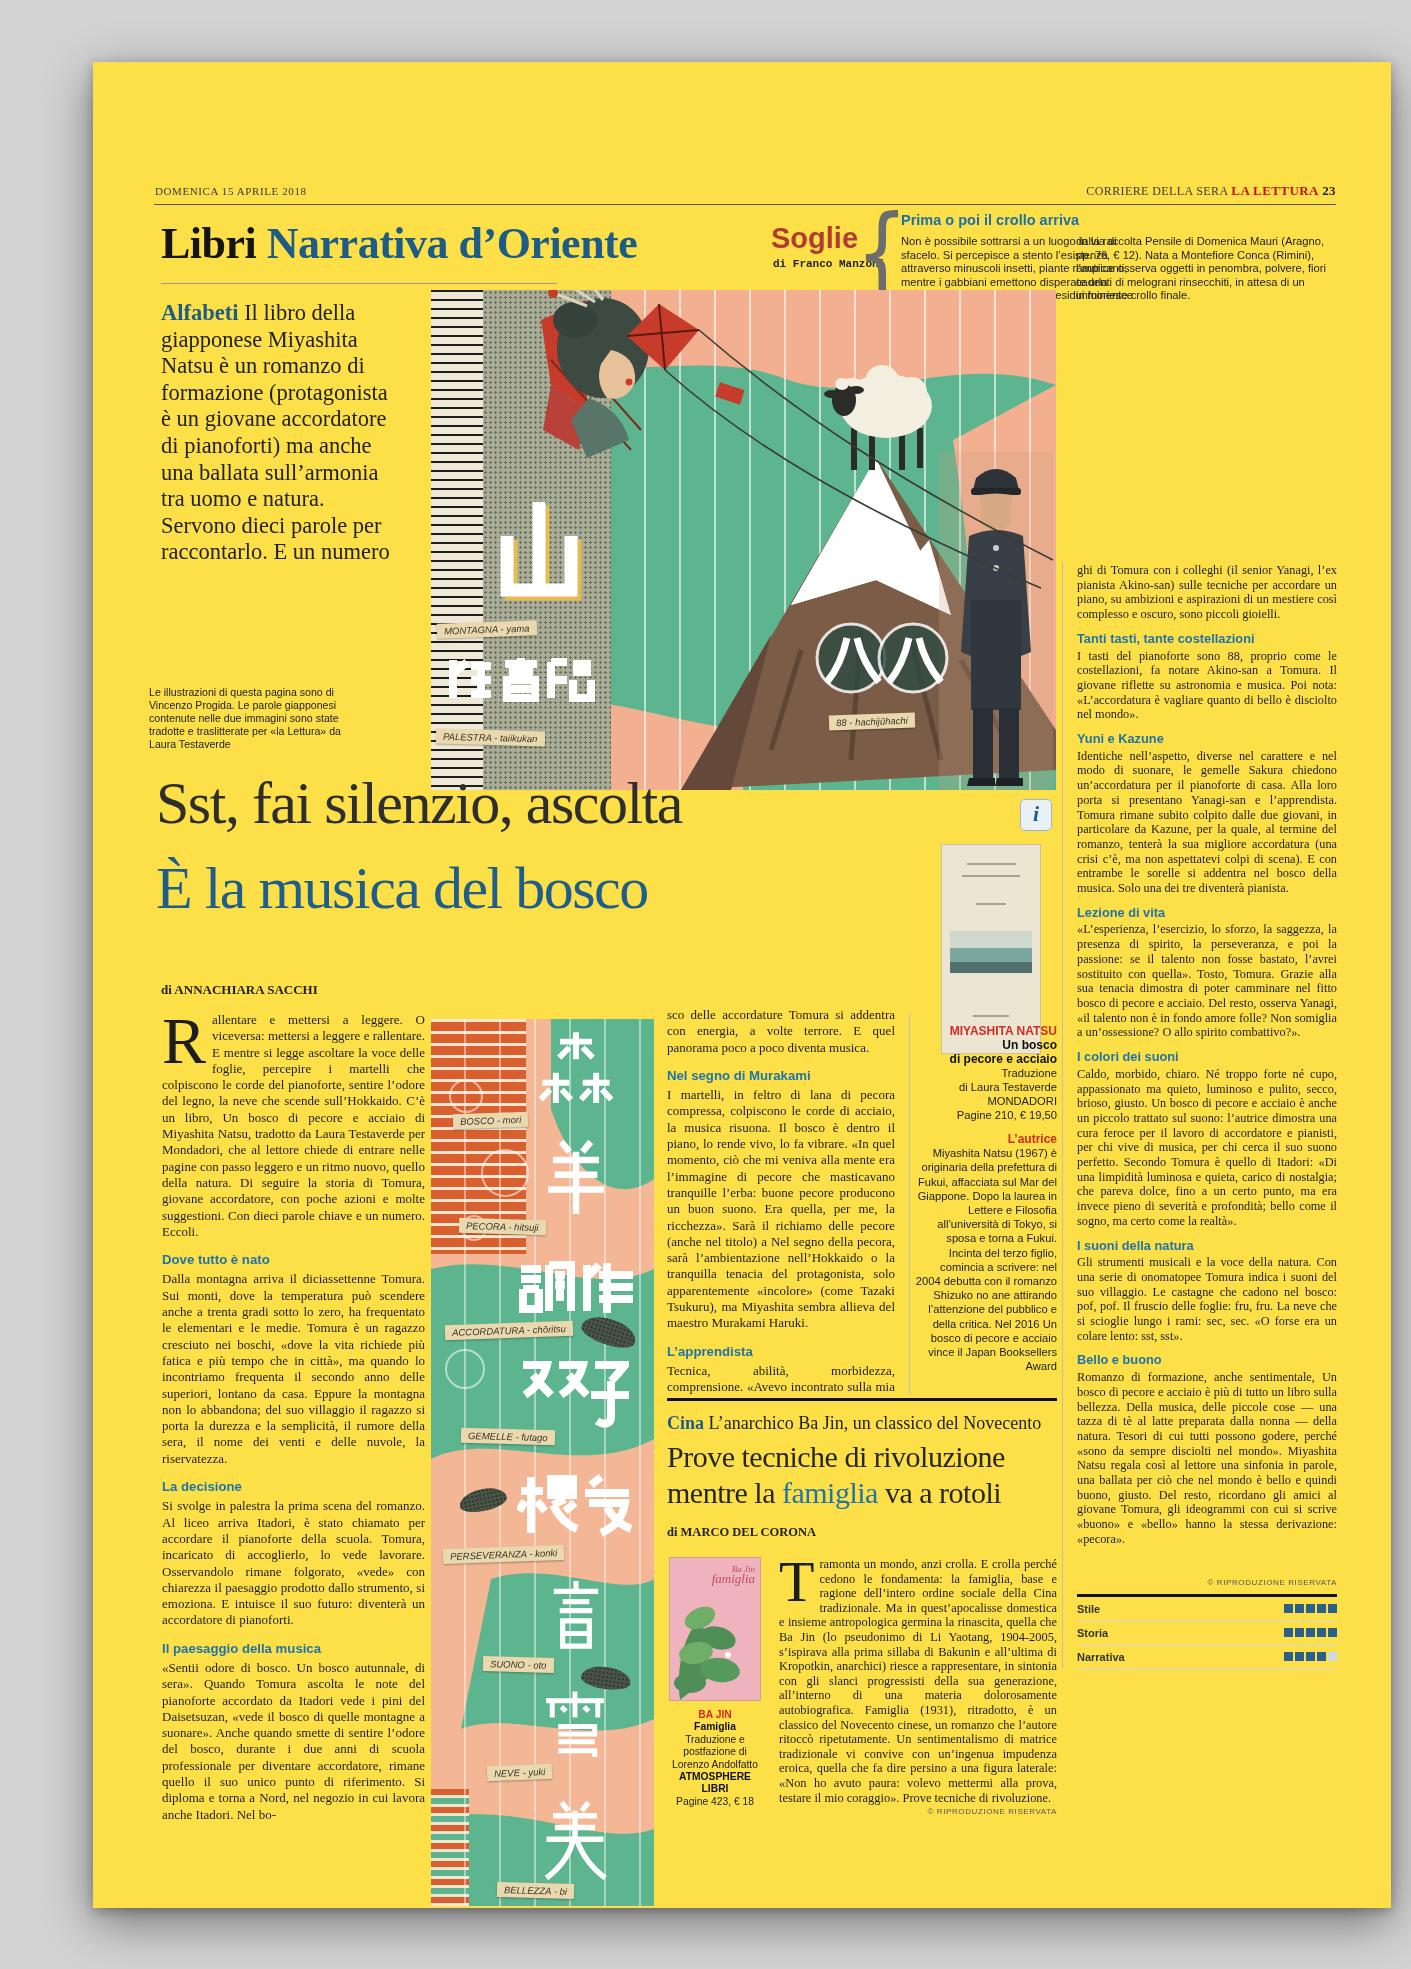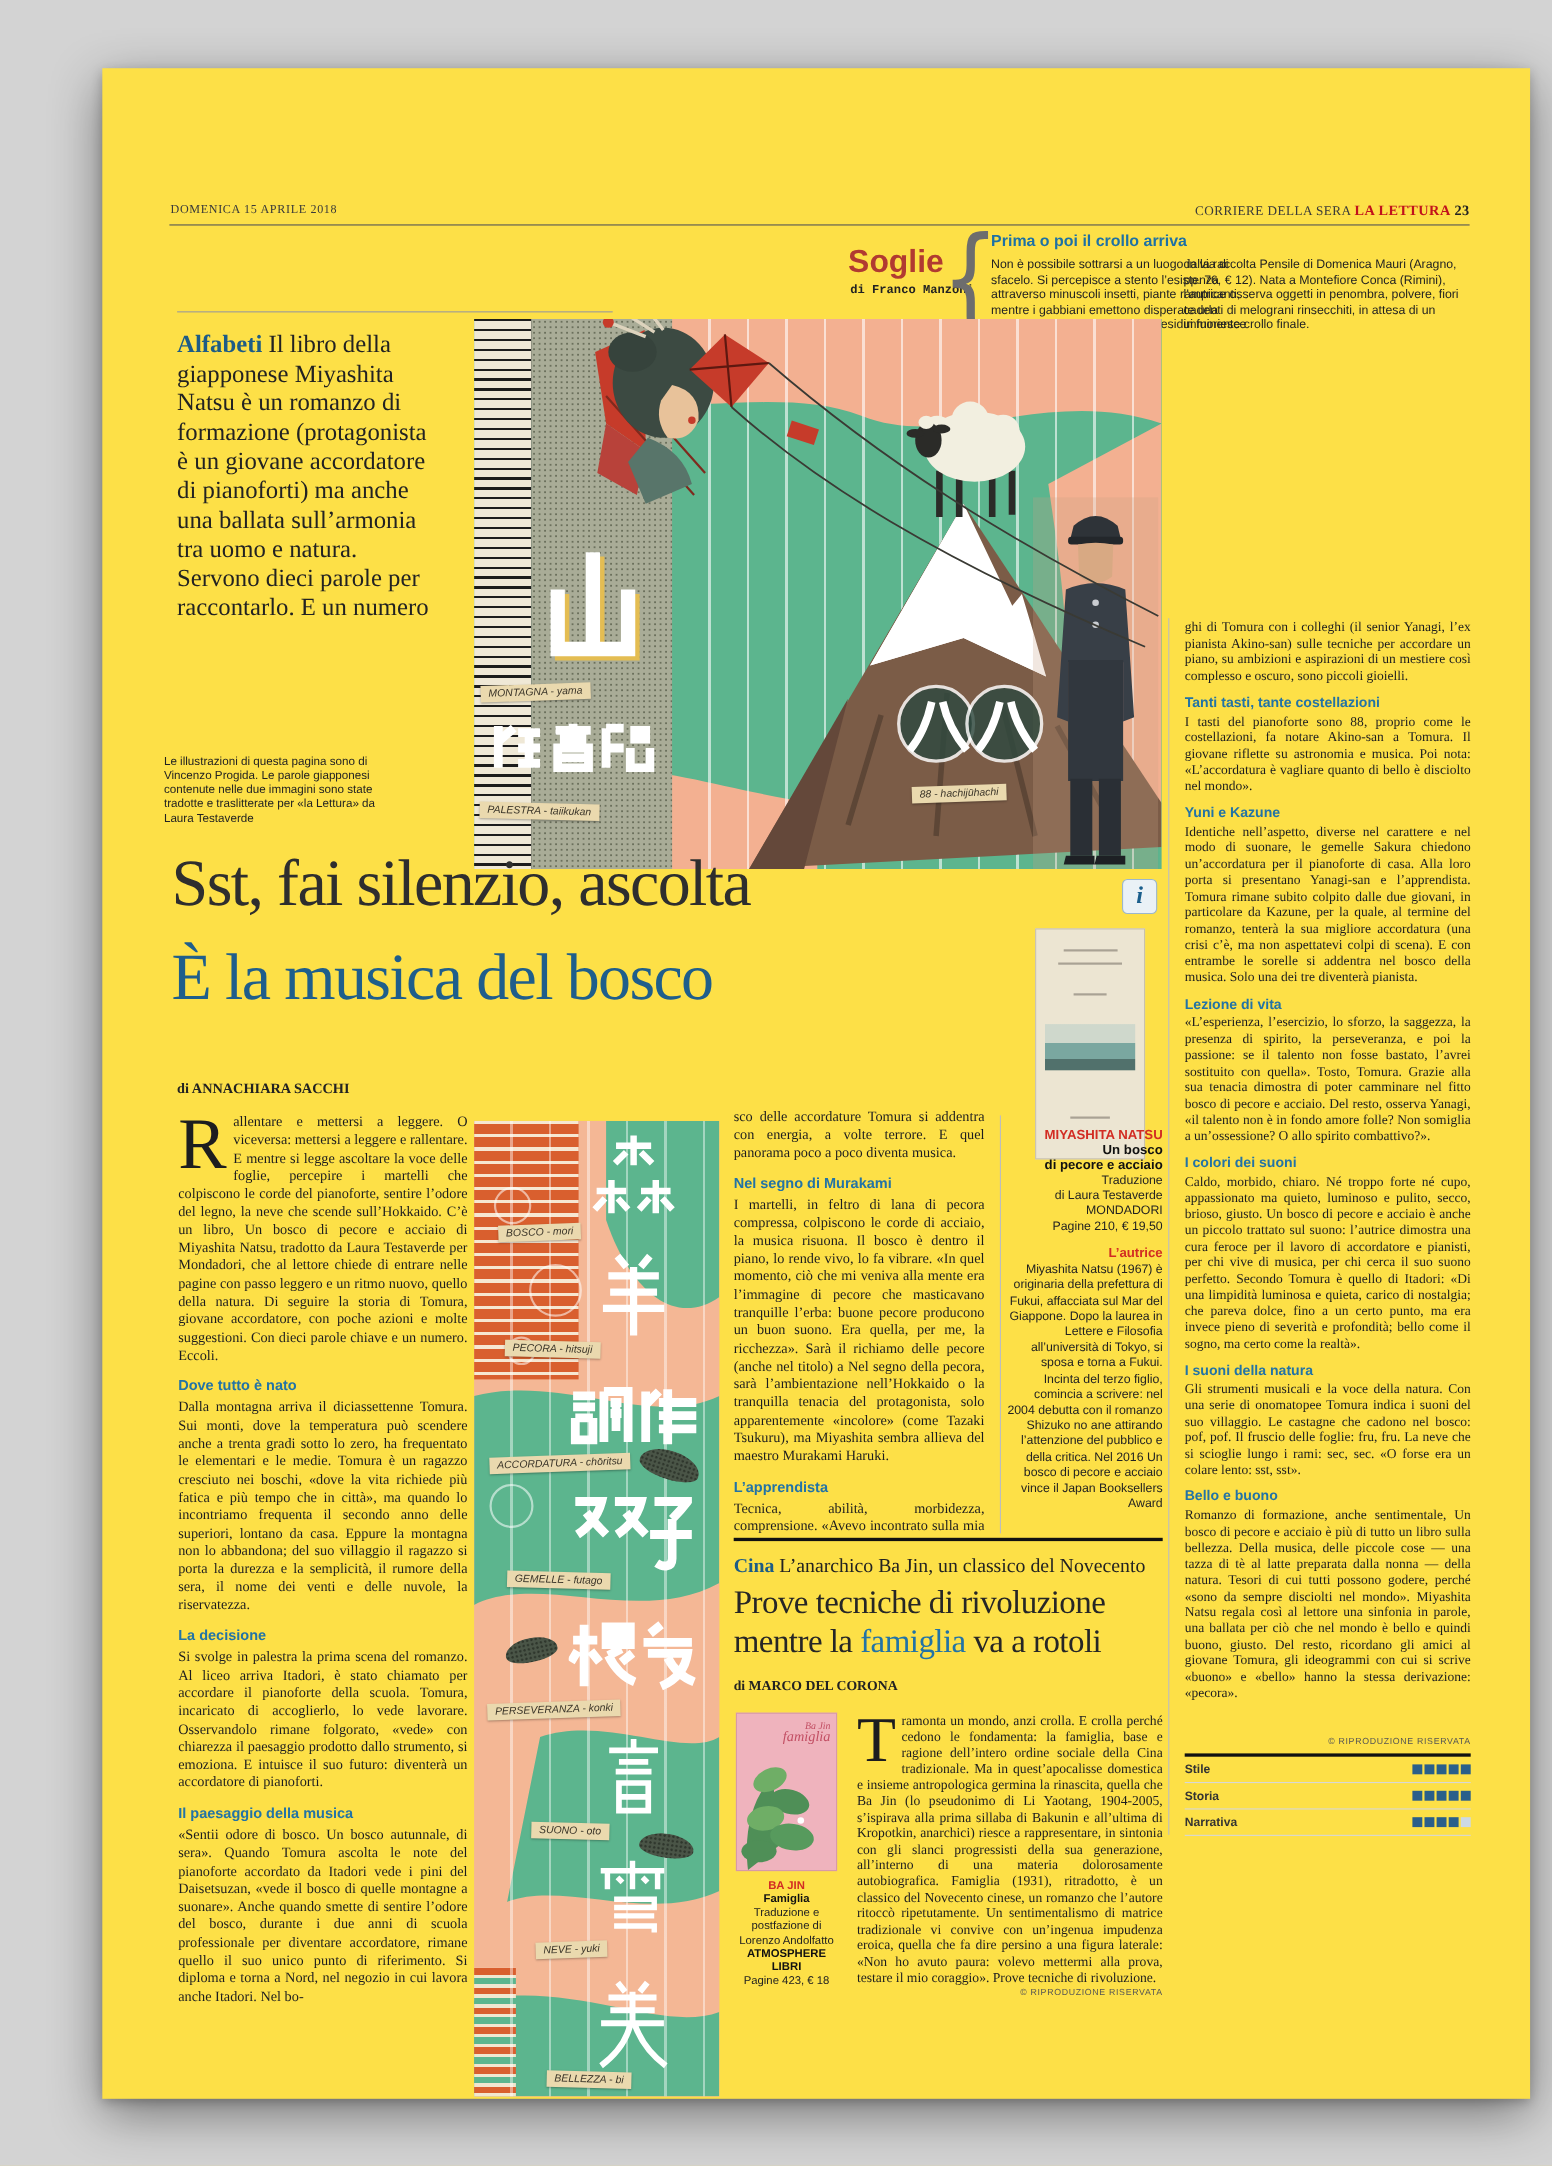--- a/index.html
+++ b/index.html
@@ -138,20 +138,24 @@
 
   <div class="abs soglie">
     <div class="soglie-title">Soglie</div>
     <div class="soglie-by">di Franco Manzoni</div>
     <div class="brace">{</div>
     <div class="soglie-head">Prima o poi il crollo arriva</div>
     <div class="soglie-col soglie-colA">Non è possibile sottrarsi a un luogo in via di sfacelo. Si percepisce a stento l’esistenza attraverso minuscoli insetti, piante rampicanti, mentre i gabbiani emettono disperate urla verso il cielo. Un panorama di residui fuoriesce</div>
     <div class="soglie-col soglie-colB">dalla raccolta Pensile di Domenica Mauri (Aragno, pp. 76, € 12). Nata a Montefiore Conca (Rimini), l’autrice osserva oggetti in penombra, polvere, fiori cadenti di melograni rinsecchiti, in attesa di un imminente crollo finale.</div>
   </div>
 
+  <div class="abs libri-head">
+    <span>Libri</span>
+    <span class="topic">Narrativa d’Oriente</span>
+  </div>
   <div class="abs libri-rule"></div>
 
   <div class="abs intro">
     <span class="lbl">Alfabeti</span><span> Il libro della giapponese Miyashita Natsu è un romanzo di formazione (protagonista è un giovane accordatore di pianoforti) ma anche una ballata sull’armonia tra uomo e natura. Servono dieci parole per raccontarlo. E un numero</span>
   </div>
 
   <div class="abs caption">Le illustrazioni di questa pagina sono di Vincenzo Progida. Le parole giapponesi contenute nelle due immagini sono state tradotte e traslitterate per «la Lettura» da Laura Testaverde</div>
 
   <div class="abs illo illo1">
     <svg class="abs" style="left:52px;top:0;" width="573" height="500" viewBox="0 0 573 500">

